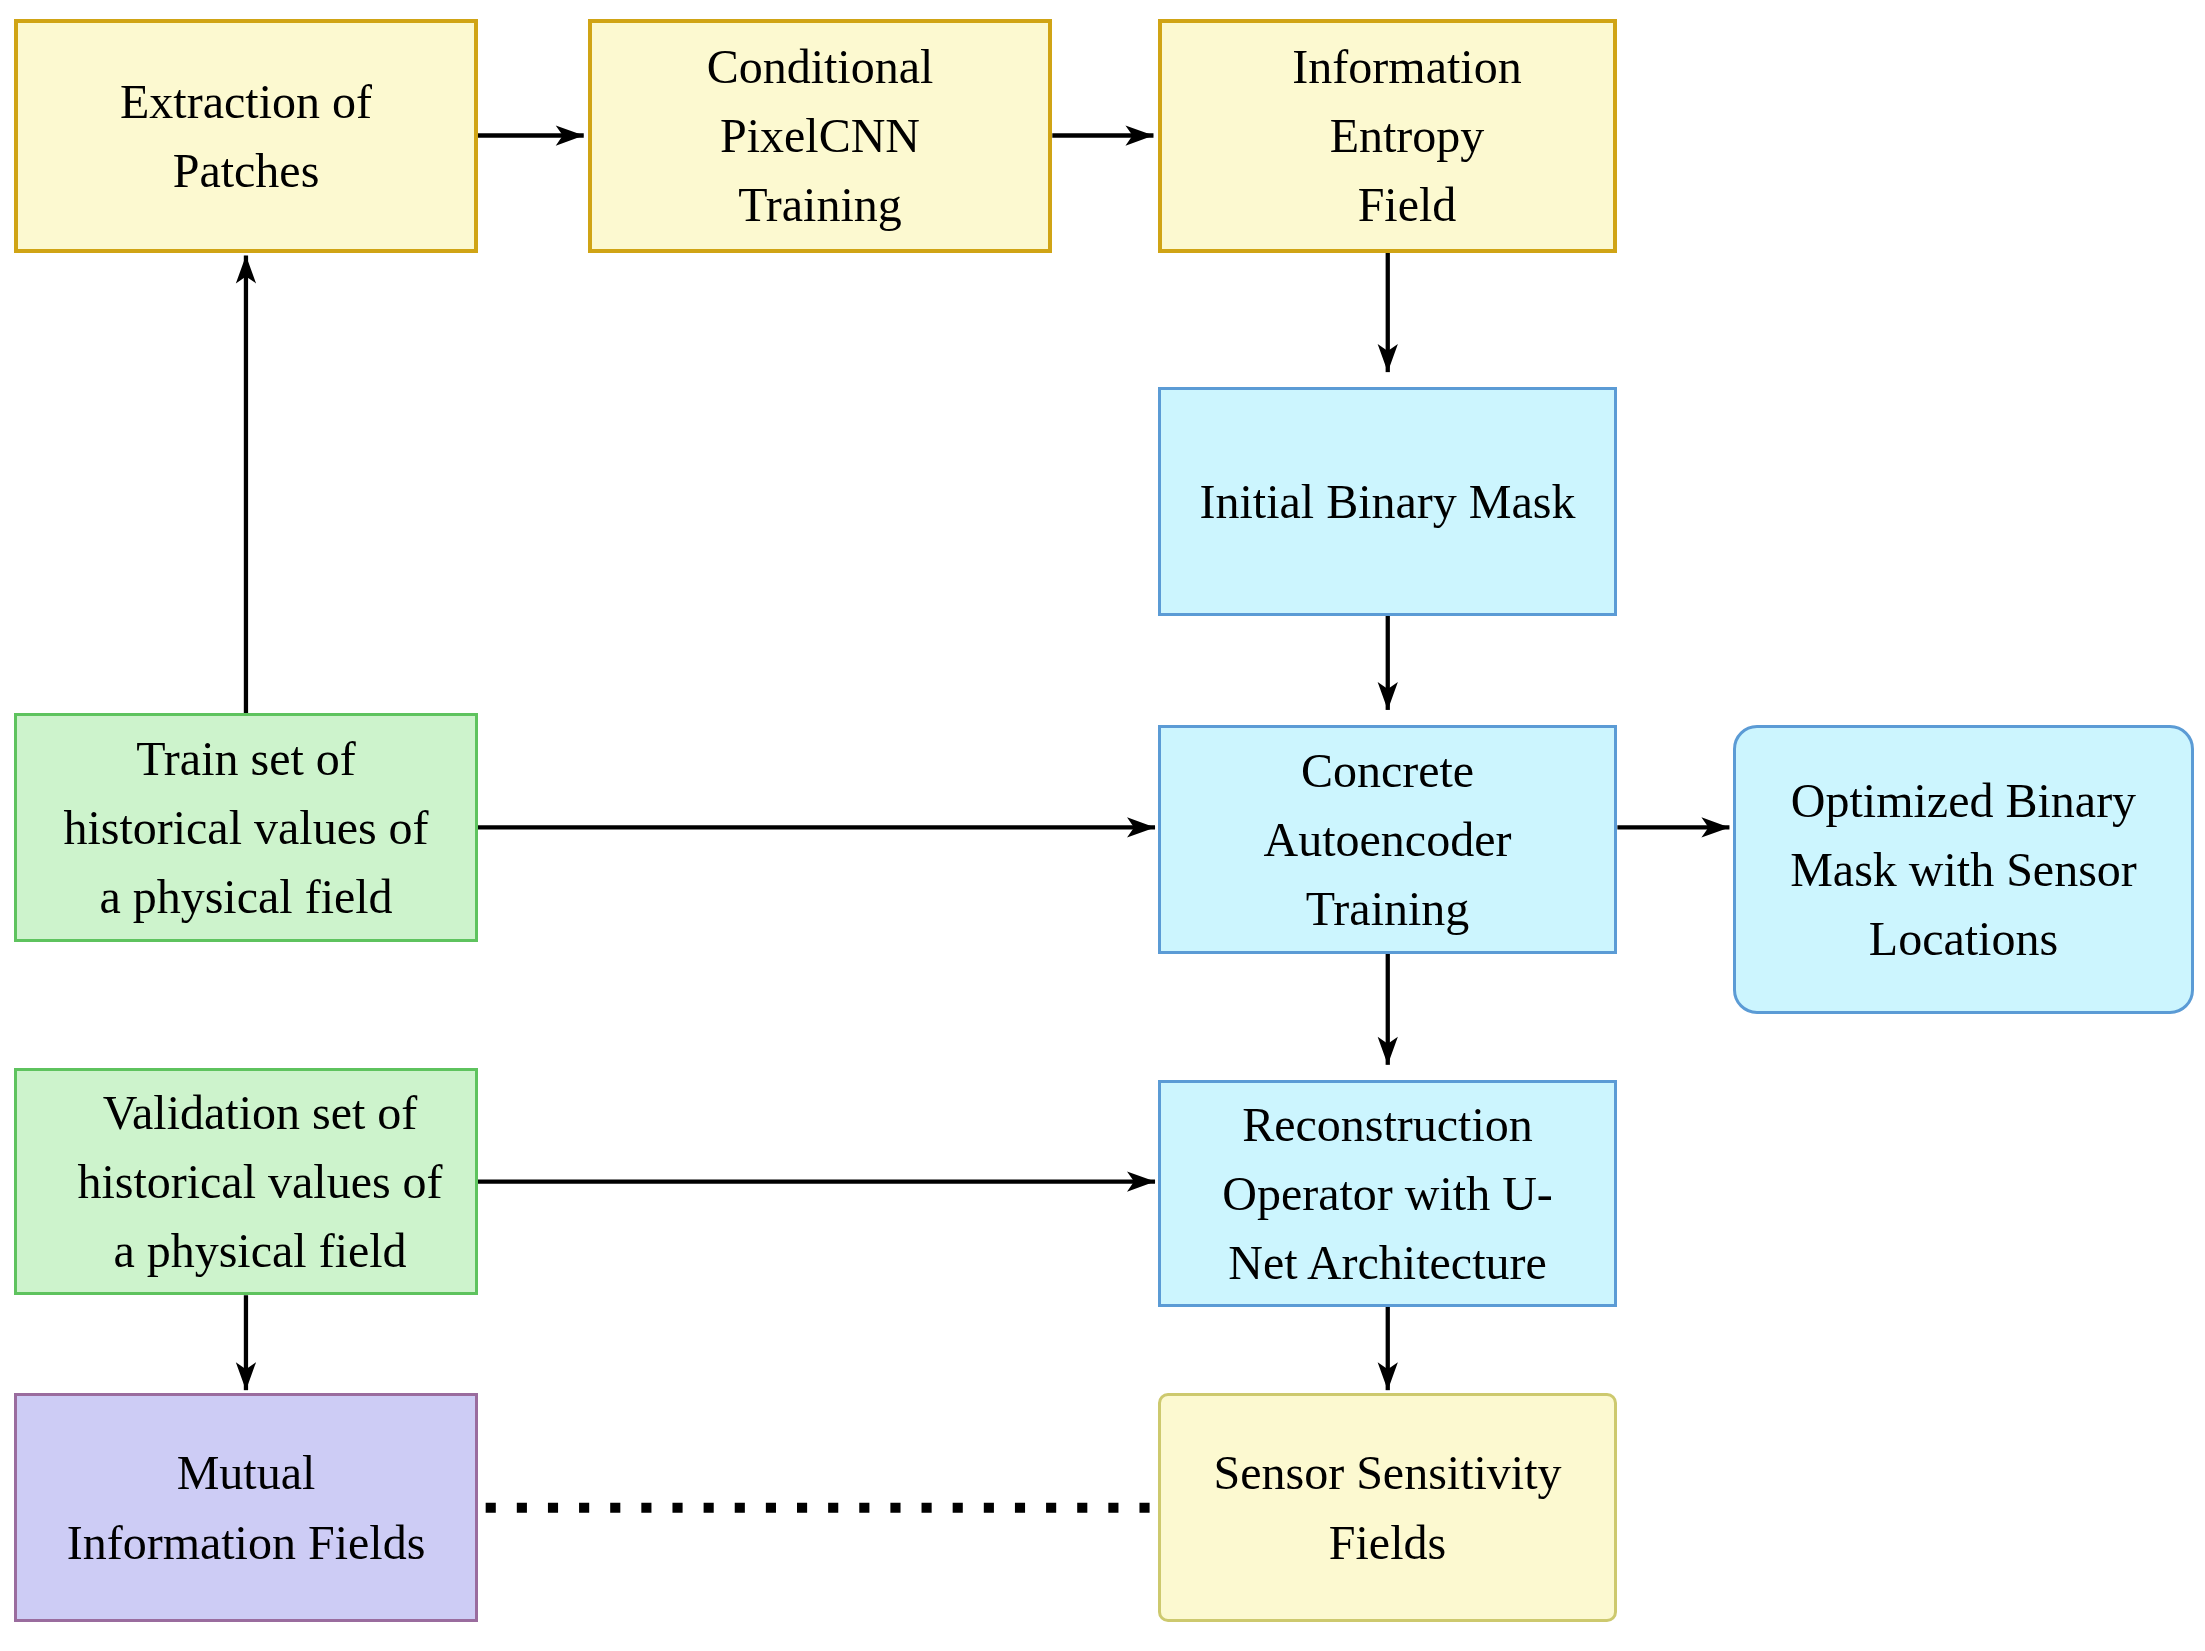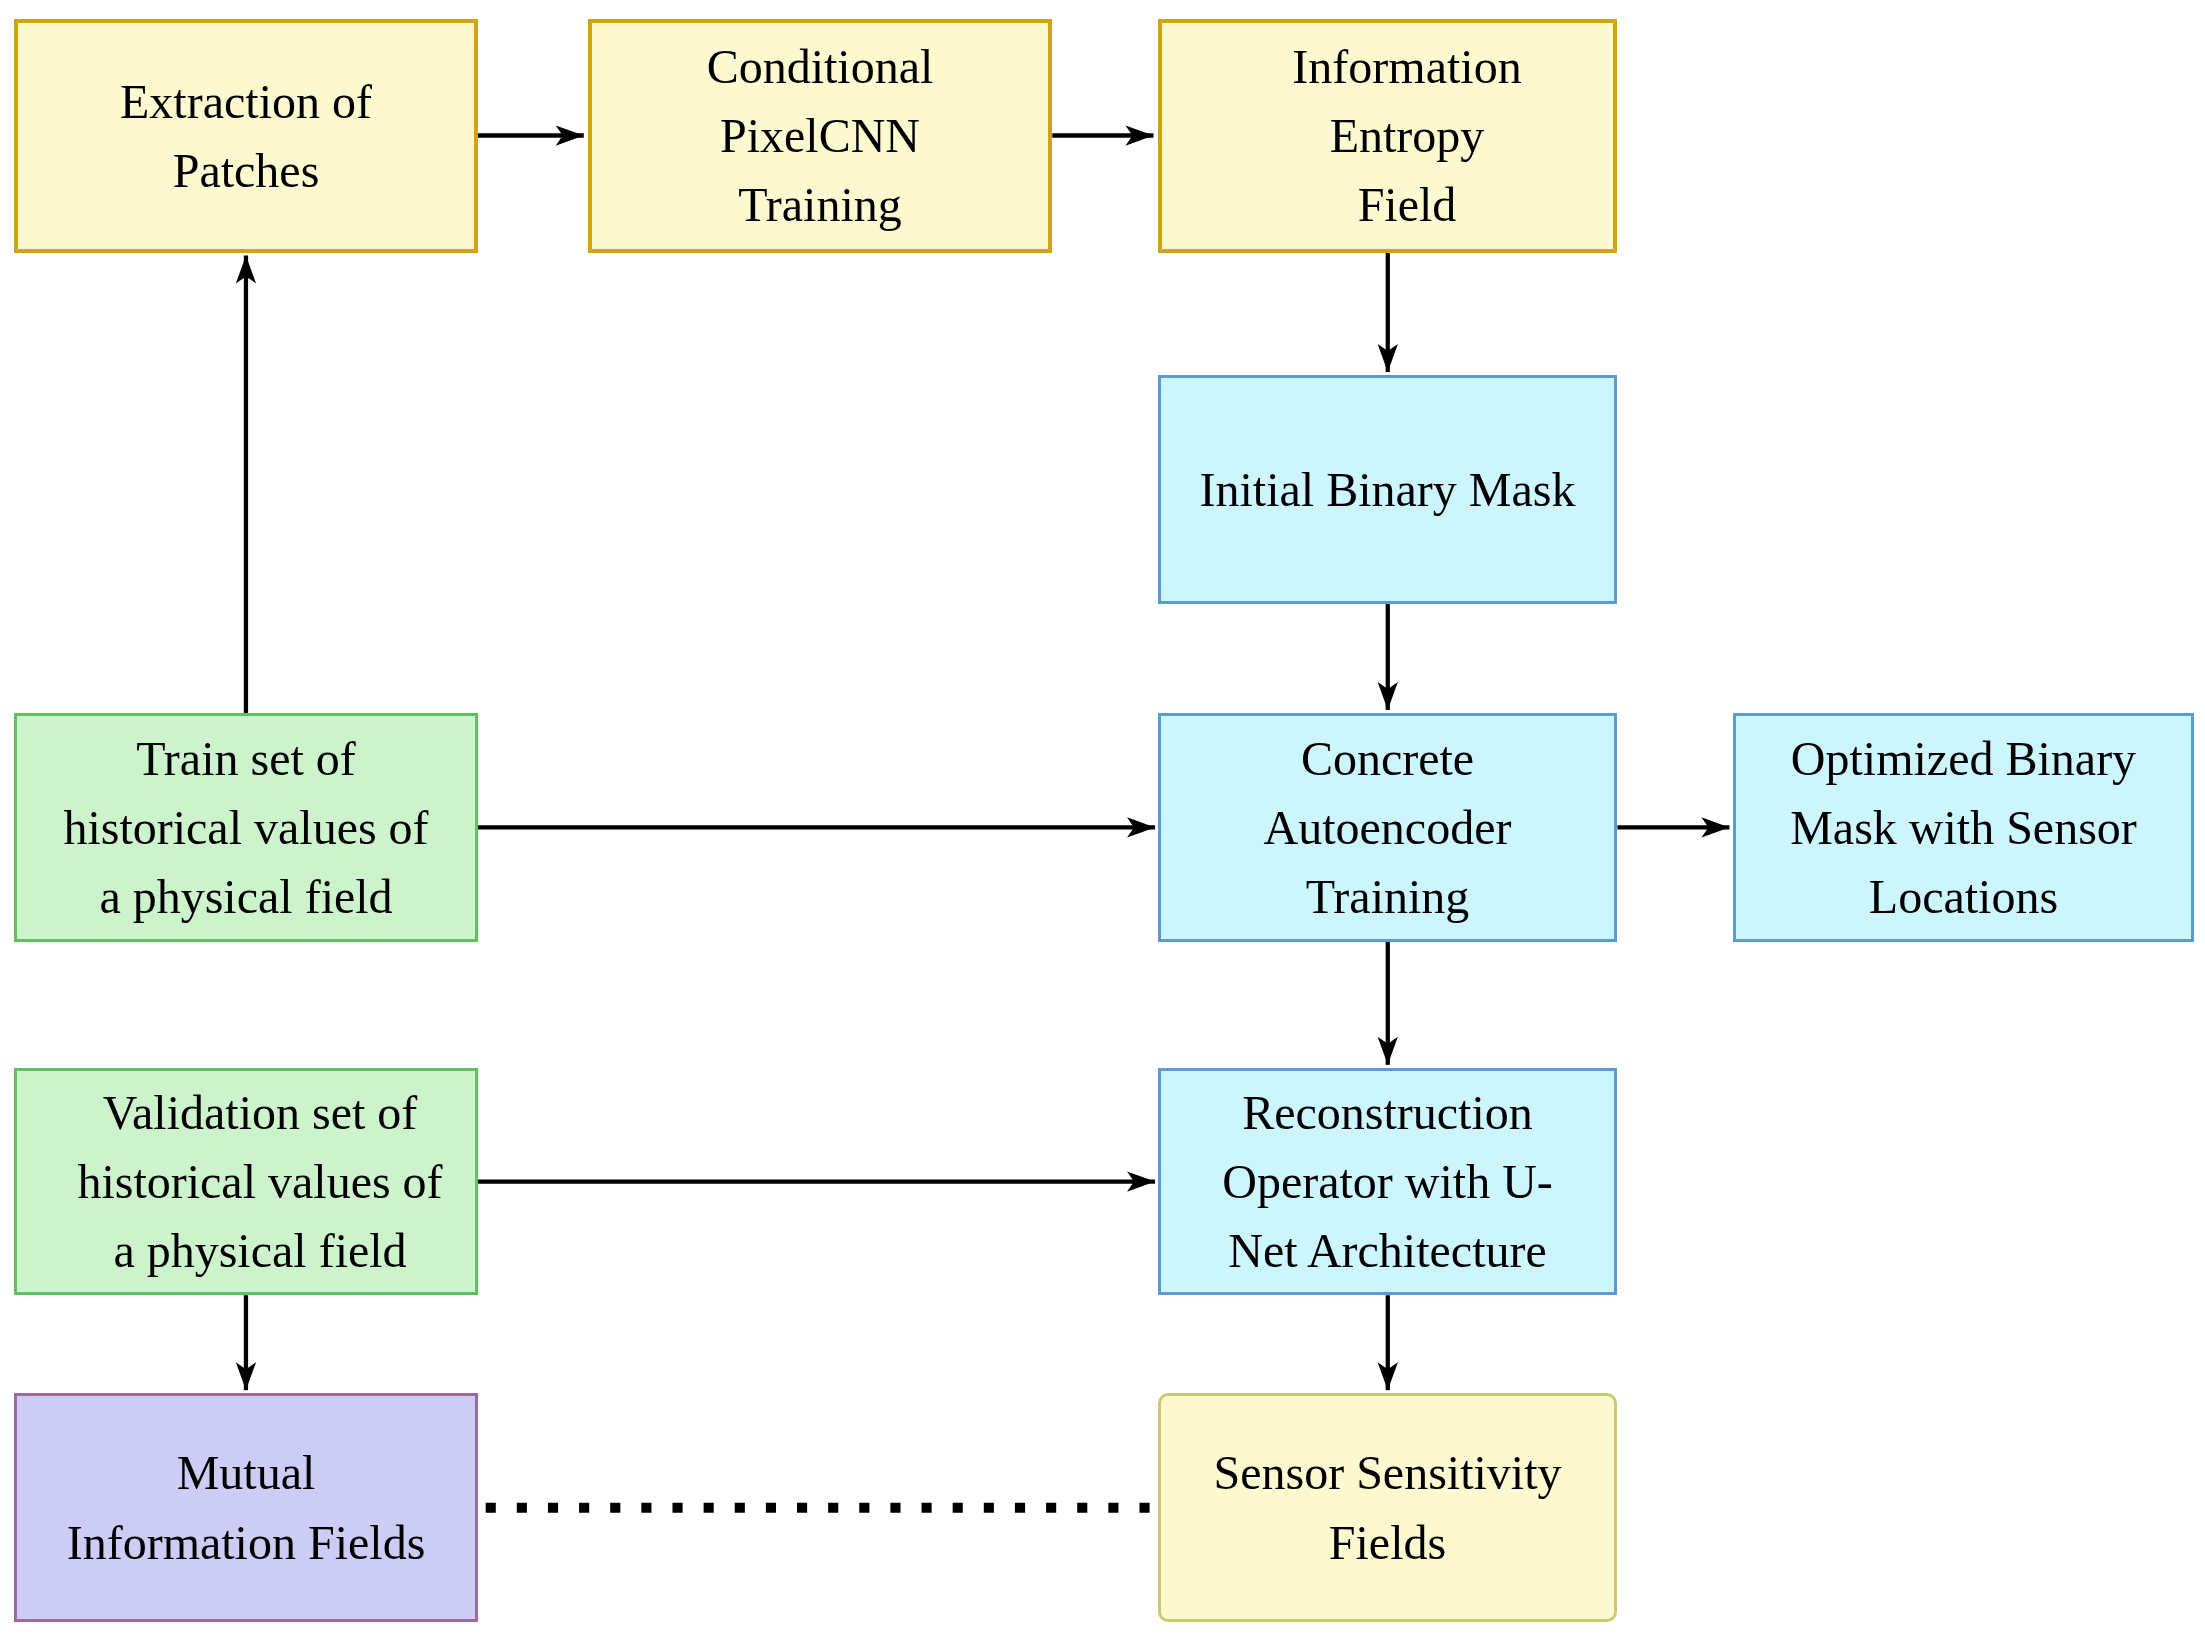--- a/index.html
+++ b/index.html
@@ -51,20 +51,21 @@
     border-width: 3.9px;
   }
   .t-process {
     background: var(--process-fill, #FCF9D0);
     border-color: var(--process-border, #D0A415);
     border-width: 4.7px;
   }
   .t-mask {
     background: var(--mask-fill, #CCF5FE);
     border-color: var(--mask-border, #5B9BD5);
+    margin-top: 12px;
   }
   .t-data {
     background: var(--data-fill, #CDF3CC);
     border-color: var(--data-border, #5EC35E);
   }
   .t-analysis {
     background: var(--analysis-fill, #CDCCF5);
     border-color: var(--analysis-border, #9A6C9E);
   }
   .t-output {
@@ -113,21 +114,21 @@
   <div class="node t-mask" style="left:1158px; top:375px; width:459px; height:229px;">Initial Binary Mask</div>
 
   <div class="node t-data" style="left:14px; top:713px; width:464px; height:229px;">Train set of
 historical values of
 a physical field</div>
 
   <div class="node t-mask" style="left:1158px; top:713px; width:459px; height:229px;">Concrete
 Autoencoder
 Training</div>
 
-  <div class="node t-mask" style="left:1733px; top:713px; width:461px; height:229px;">Optimized Binary
+  <div class="node t-mask" style="left:1733px; top:713px; width:461px; height:289px;border-radius:24px;">Optimized Binary
 Mask with Sensor
 Locations</div>
 
   <div class="node t-data" style="left:14px; top:1068px; width:464px; height:227px;padding-left:28px;">Validation set of
 historical values of
 a physical field</div>
 
   <div class="node t-mask" style="left:1158px; top:1068px; width:459px; height:227px;">Reconstruction
 Operator with U-
 Net Architecture</div>

